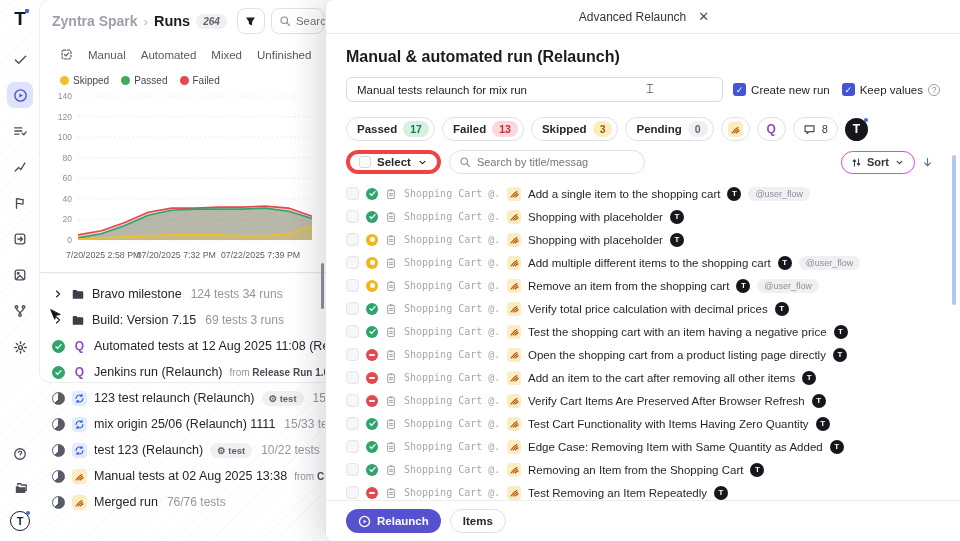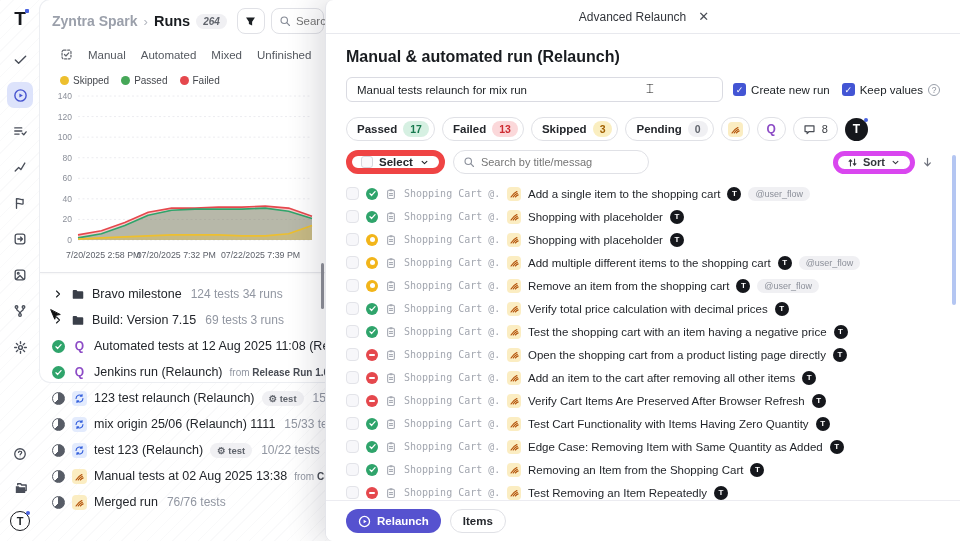--- a/index.html
+++ b/index.html
@@ -84,27 +84,27 @@
   .chip { border:1px solid #e0e1e6; border-radius:13px; height:24px; display:inline-flex; align-items:center; gap:6px; padding:0 5px 0 10px; background:#fff; cursor:pointer; }
   .chip .lbl { font-size:11.5px; font-weight:600; color:#24272c; }
   .chip .cnt { border-radius:9px; font-size:10.5px; font-weight:600; padding:2px 7px; }
   .chip.iconchip { padding:0 6px; }
   .chip.commentchip { padding:0 9px; color:#494d55; }
   .chip.commentchip .cnum { font-size:11px; color:#3c3f45; }
   .tavatar { width:23px; height:23px; border-radius:50%; background:#15171c; color:#fff; display:flex; align-items:center; justify-content:center; font-weight:bold; font-size:12px; position:relative; cursor:pointer; }
   .tavatar i { position:absolute; right:0; top:0; width:4px; height:4px; background:#4a63e0; border-radius:50%; }
 
   #filter-row2 { margin-top:9px; display:flex; align-items:center; gap:8px; }
-  .select-chip { border:6px solid #ef4444; border-radius:13px; height:24px; display:inline-flex; align-items:center; gap:6px; padding:0 9px; cursor:pointer; }
+  .select-chip { border:4px solid #ef4444; border-radius:13px; height:24px; display:inline-flex; align-items:center; gap:6px; padding:0 9px; cursor:pointer; }
   .select-chip .minicb { width:12px; height:12px; border:1px solid #d6d8de; border-radius:3px; background:#fafafc; }
   .select-chip .lbl { font-size:11.5px; font-weight:600; color:#24272c; }
   .msearch { width:196px; height:24px; border:1px solid #e0e1e6; border-radius:13px; display:flex; align-items:center; gap:6px; padding:0 9px; color:#8b909b; }
   .msearch input { border:0; outline:0; background:transparent; font-size:11px; color:#6a6e78; width:150px; font-family:"Liberation Sans",sans-serif; }
   #sort-zone { margin-left:auto; display:flex; align-items:center; gap:6px; margin-right:6px; }
-  .sort-chip { border:5px solid #d946ef; border-radius:13px; height:23px; display:inline-flex; align-items:center; gap:5px; padding:0 9px; color:#33363c; cursor:pointer; }
+  .sort-chip { border:1px solid #d946ef; border-radius:13px; height:23px; display:inline-flex; align-items:center; gap:5px; padding:0 9px; color:#33363c; cursor:pointer; }
   .sort-chip .lbl { font-size:11px; font-weight:600; }
   .dl-btn { color:#70747e; cursor:pointer; }
 
   #tests-list { margin-top:8px; }
   .trow { display:flex; align-items:center; gap:7px; height:23px; white-space:nowrap; }
   .trow .rcb { width:13px; height:13px; border:1px solid #e3e4e9; background:#f7f7fa; border-radius:4px; flex:0 0 auto; cursor:pointer; }
   .trow .st { width:12px; height:12px; }
   .trow .clip { color:#a7abb4; }
   .trow .case { font-family:"DejaVu Sans Mono", monospace; font-size:10px; color:#a3a7b0; width:96px; overflow:hidden; flex:0 0 auto; }
   .trow .mi { width:14px; height:14px; border-radius:4px; background:#fbedc2; color:#b45309; display:flex; align-items:center; justify-content:center; flex:0 0 auto; }

